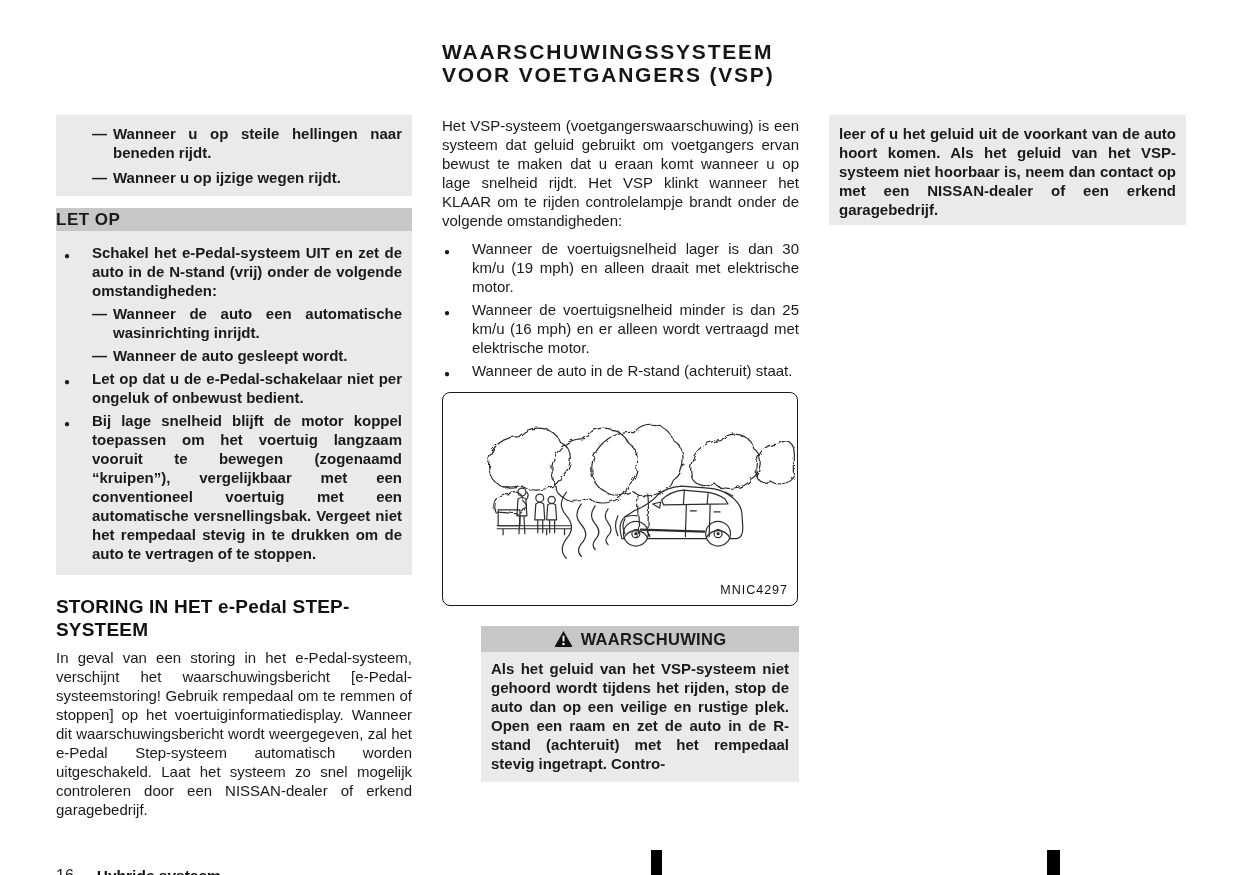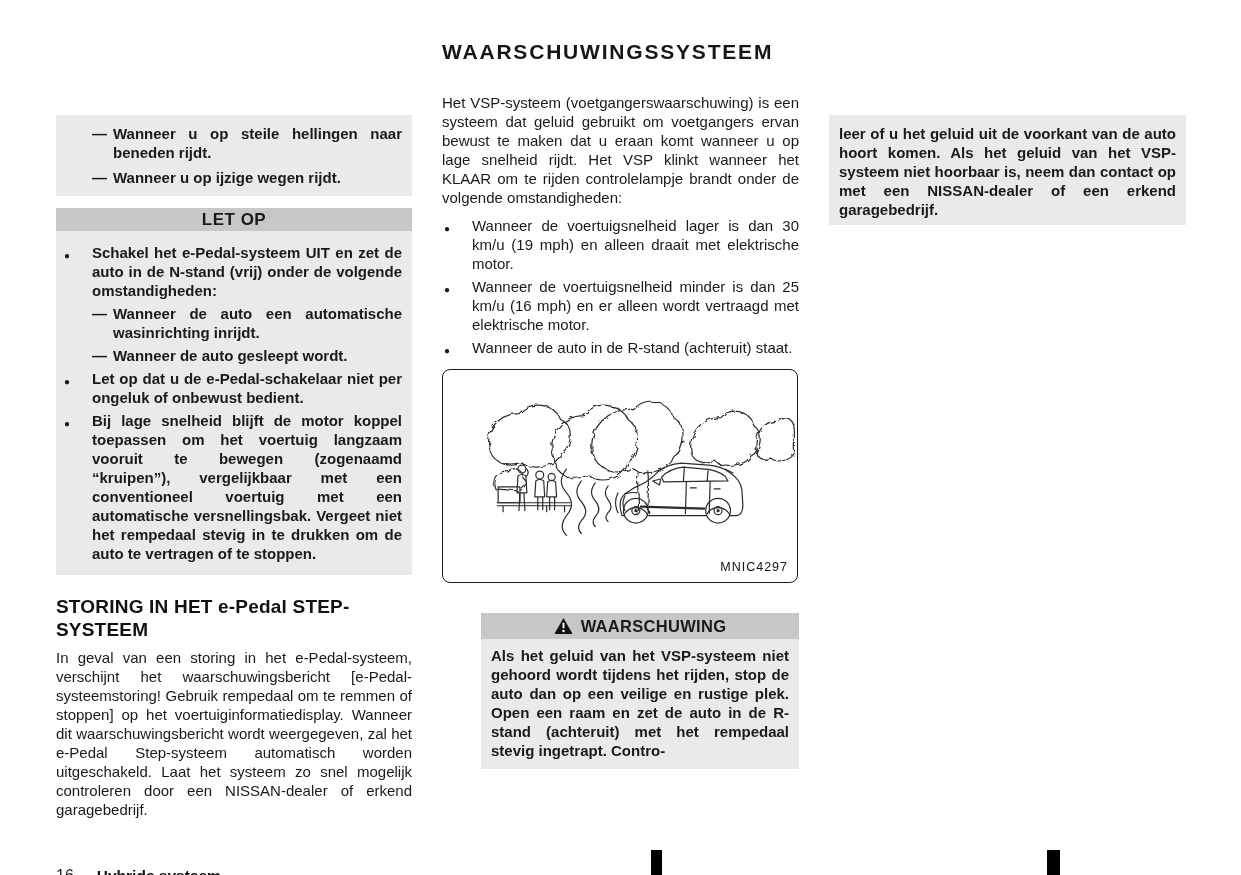--- a/index.html
+++ b/index.html
@@ -17,21 +17,21 @@
   
   .gbox { background:#eaeaea; }
   .topbox { padding:9px 10px 9px 36px; }
   .dash-row { display:flex; margin-top:6px; }
   .dash-row:first-child { margin-top:0; }
   .dash { flex:0 0 21px; font-weight:bold; }
   .topbox .dtext, .letop-body, .warnbody, .rightbox { font-weight:bold; }
   .dtext { flex:1; min-width:0; }
 
   .gheader {
-    margin-top:12px; background:#c7c7c7; text-align:center; font-weight:bold;
+    margin-top:12px; background:#c7c7c7; font-weight:bold;
     font-size:17px; line-height:23px; height:23px; letter-spacing:0.5px;
   }
   .letop-body { padding:8px 10px 12px 8px; }
   .bullet-row { display:flex; margin-top:4px; }
   .bdot { flex:0 0 28px; font-size:10px; padding-top:3px; }
   .btext { flex:1; min-width:0; }
   .btext .dash-row { margin-top:4px; }
 
   .storing-h {
     font-size:19px; font-weight:700; letter-spacing:0.2px;
@@ -46,21 +46,21 @@
   .mid-bullet .bdot { padding-left:2px; }
   .outro { margin-top:5px; }
 
   .figure {
     margin-top:9px; position:relative; width:354px; height:212px;
     border:1px solid #1a1a1a; background:#ffffff;
   }
   .figure svg { display:block; }
   .fig-label { position:absolute; right:9px; bottom:5px; font-size:12.5px; letter-spacing:1px; color:#111; }
 
-  .warnbox { margin-top:30px;padding-left:39px; }
+  .warnbox { margin-top:20px;padding-left:39px; }
   .warnheader {
     background:#c7c7c7; height:26px; display:flex; align-items:center; justify-content:center;
     gap:8px; font-weight:bold; font-size:16.5px; letter-spacing:0.3px;
   }
   .warnbody { background:#eaeaea; padding:7px 10px 9px 10px; }
 
   .rightbox { padding:9px 10px 6px 10px; }
 
   .footer { position:absolute; left:56px; top:819px; display:flex; align-items:baseline; gap:23px;margin-top:48px; }
   .page-num { font-size:16px; color:#222; }
@@ -119,20 +119,21 @@
       </div>
     </div>
 
     <h2 class="storing-h">STORING IN HET e-Pedal STEP-SYSTEEM</h2>
     <p class="jt">In geval van een storing in het e-Pedal-systeem, verschijnt het waarschuwingsbericht [e-Pedal-systeemstoring! Gebruik rempedaal om te remmen of stoppen] op het voertuiginformatiedisplay. Wanneer dit waarschuwingsbericht wordt weergegeven, zal het e-Pedal Step-systeem automatisch worden uitgeschakeld. Laat het systeem zo snel mogelijk controleren door een NISSAN-dealer of erkend garagebedrijf.</p>
   </section>
 
   <section class="col col-mid">
     <h1 class="title">
       <span>WAARSCHUWINGSSYSTEEM</span>
+      <span>VOOR VOETGANGERS (VSP)</span>
     </h1>
     <p class="jt intro">Het VSP-systeem (voetgangerswaarschuwing) is een systeem dat geluid gebruikt om voetgangers ervan bewust te maken dat u eraan komt wanneer u op lage snelheid rijdt. Het VSP klinkt wanneer het KLAAR om te rijden controlelampje brandt onder de volgende omstandigheden:</p>
 
     <div class="bullet-row mid-bullet">
       <span class="bdot">●</span>
       <div class="btext jt">Wanneer de voertuigsnelheid lager is dan 30 km/u (19 mph) en alleen draait met elektrische motor.</div>
     </div>
     <div class="bullet-row mid-bullet">
       <span class="bdot">●</span>
       <div class="btext jt">Wanneer de voertuigsnelheid minder is dan 25 km/u (16 mph) en er alleen wordt vertraagd met elektrische motor.</div>

